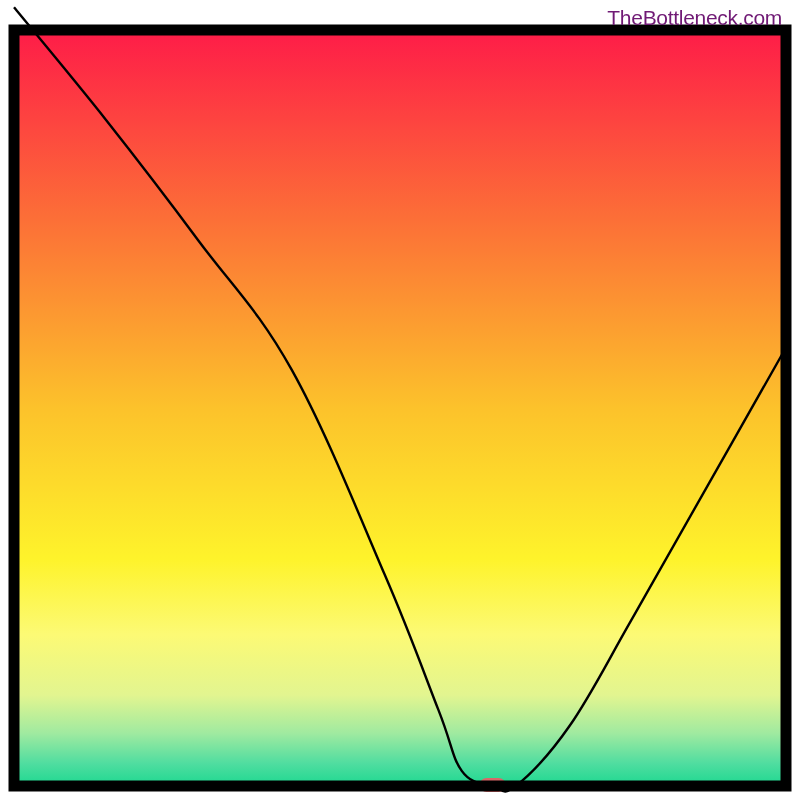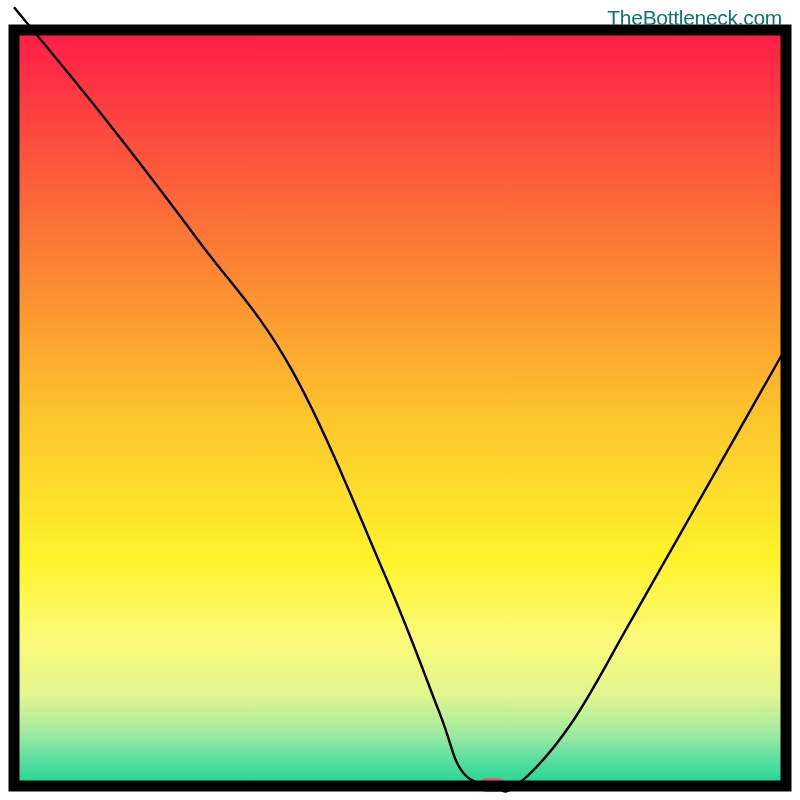--- a/index.html
+++ b/index.html
@@ -13,21 +13,21 @@
   }
   .container {
     position: relative;
     width: 800px;
     height: 800px;
   }
   .watermark {
     position: absolute;
     top: 6px;
     right: 18px;
-    color: #0f766e;
+    color: #701a75;
     font-size: 21px;
     font-weight: 500;
     letter-spacing: -0.3px;
   }
   svg {
     display: block;
   }
 </style>
 </head>
 <body>

